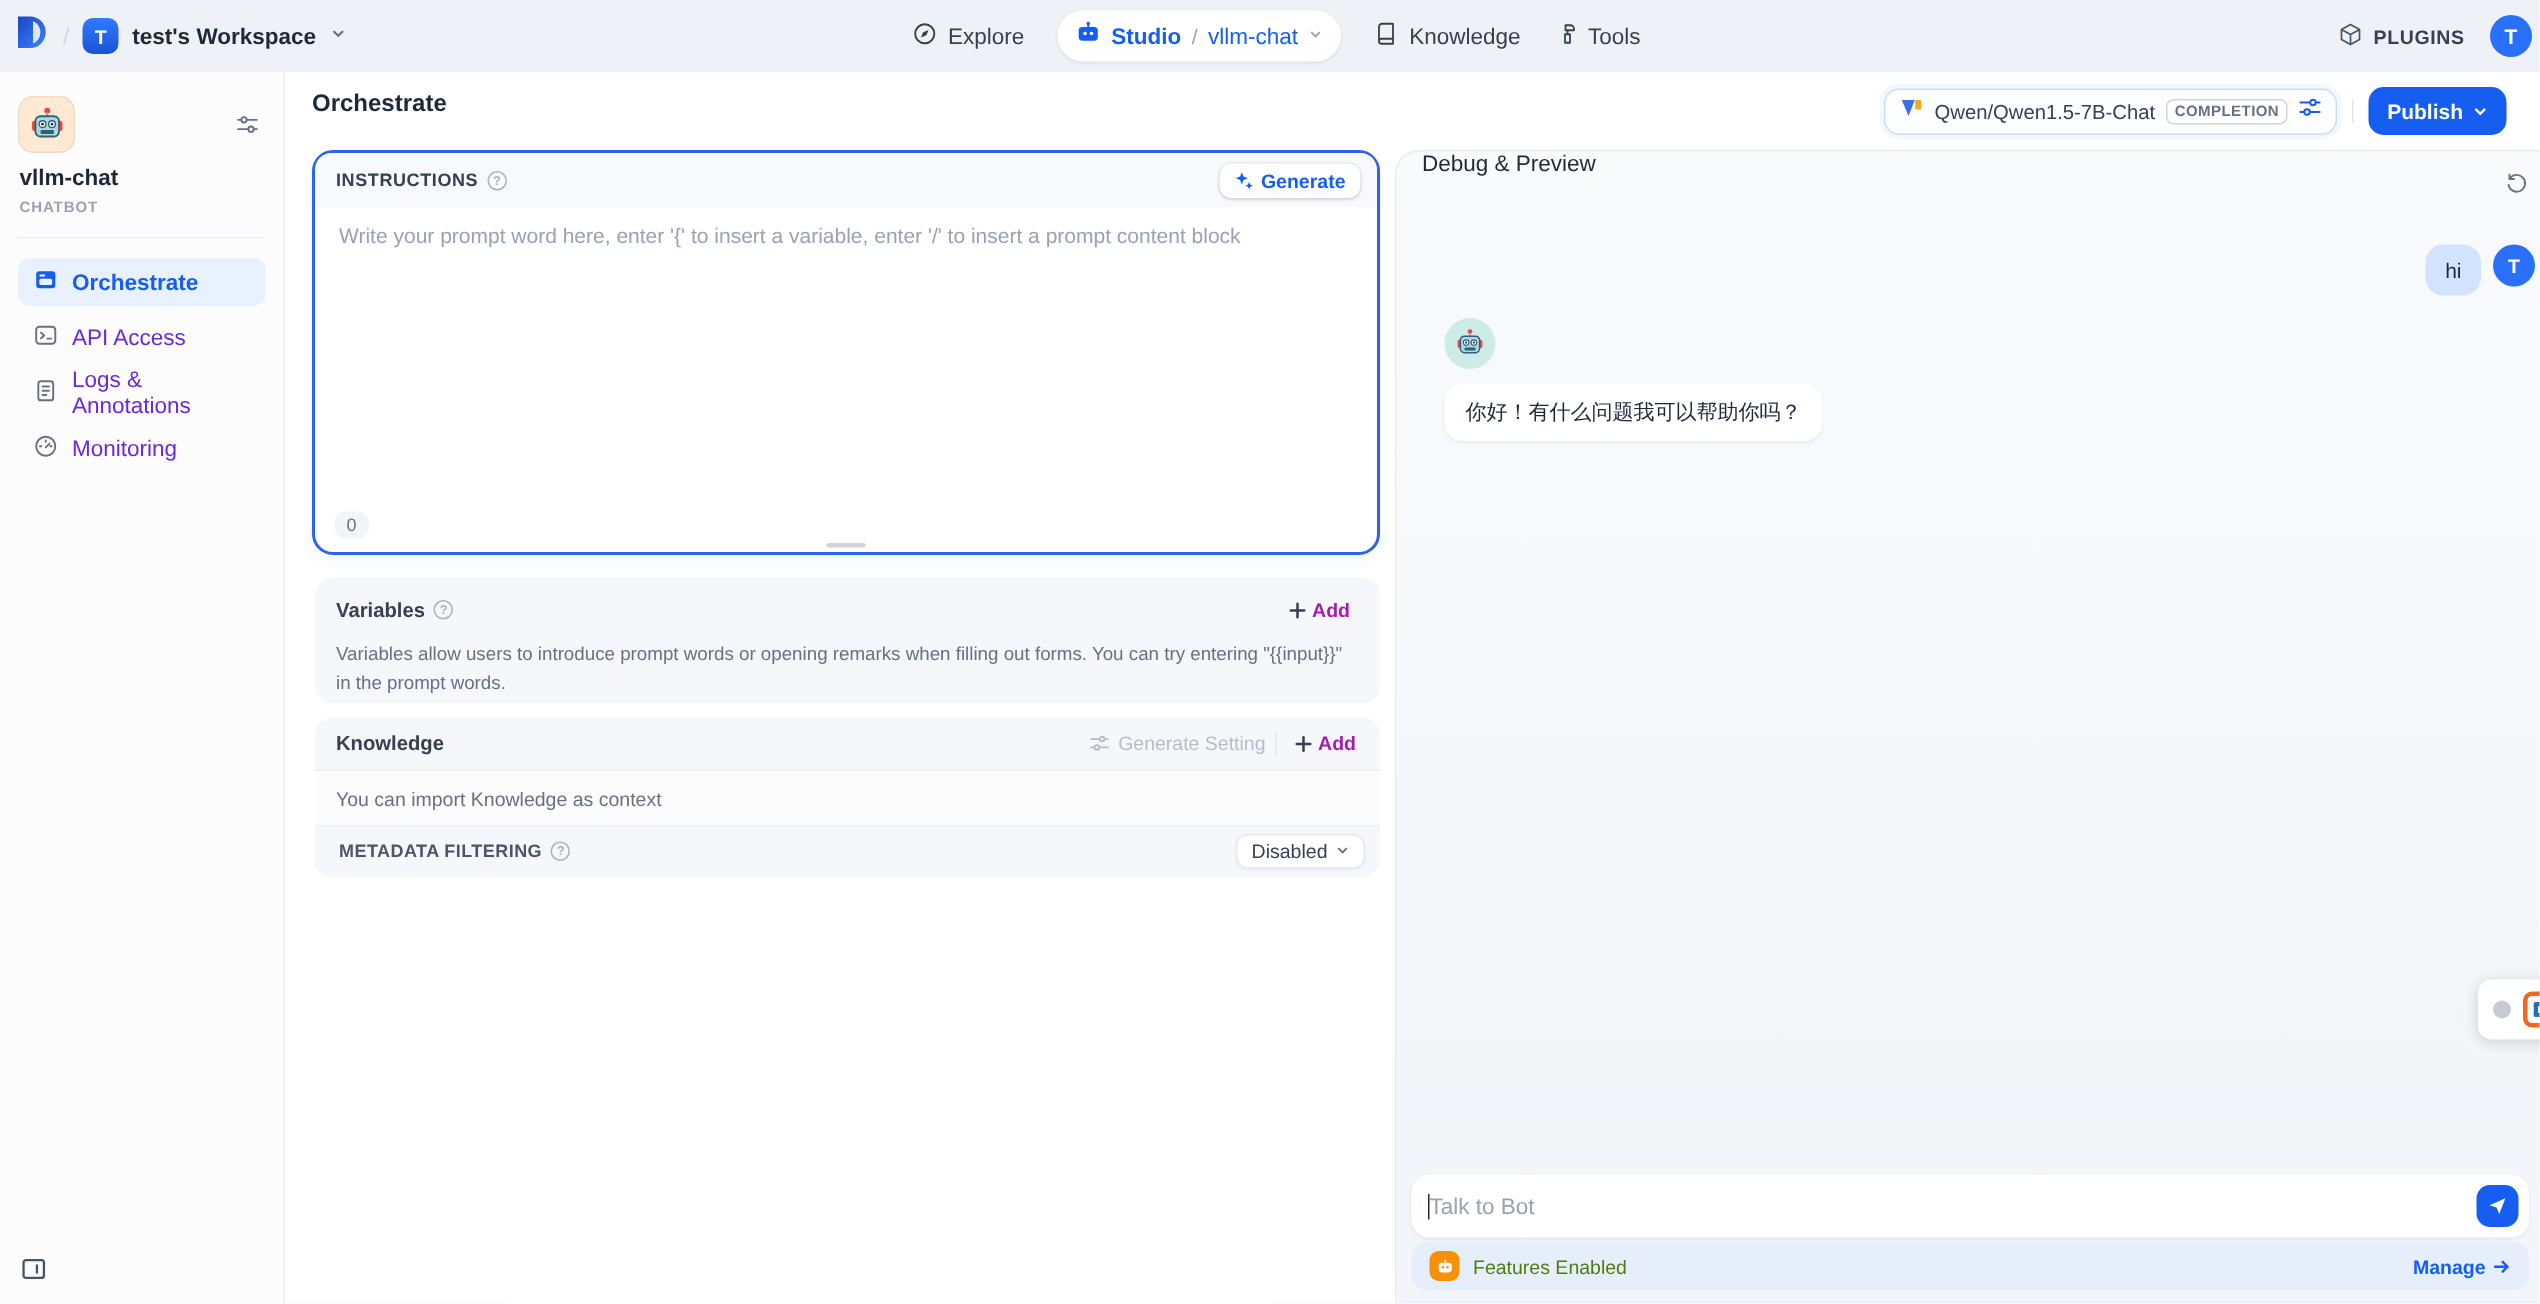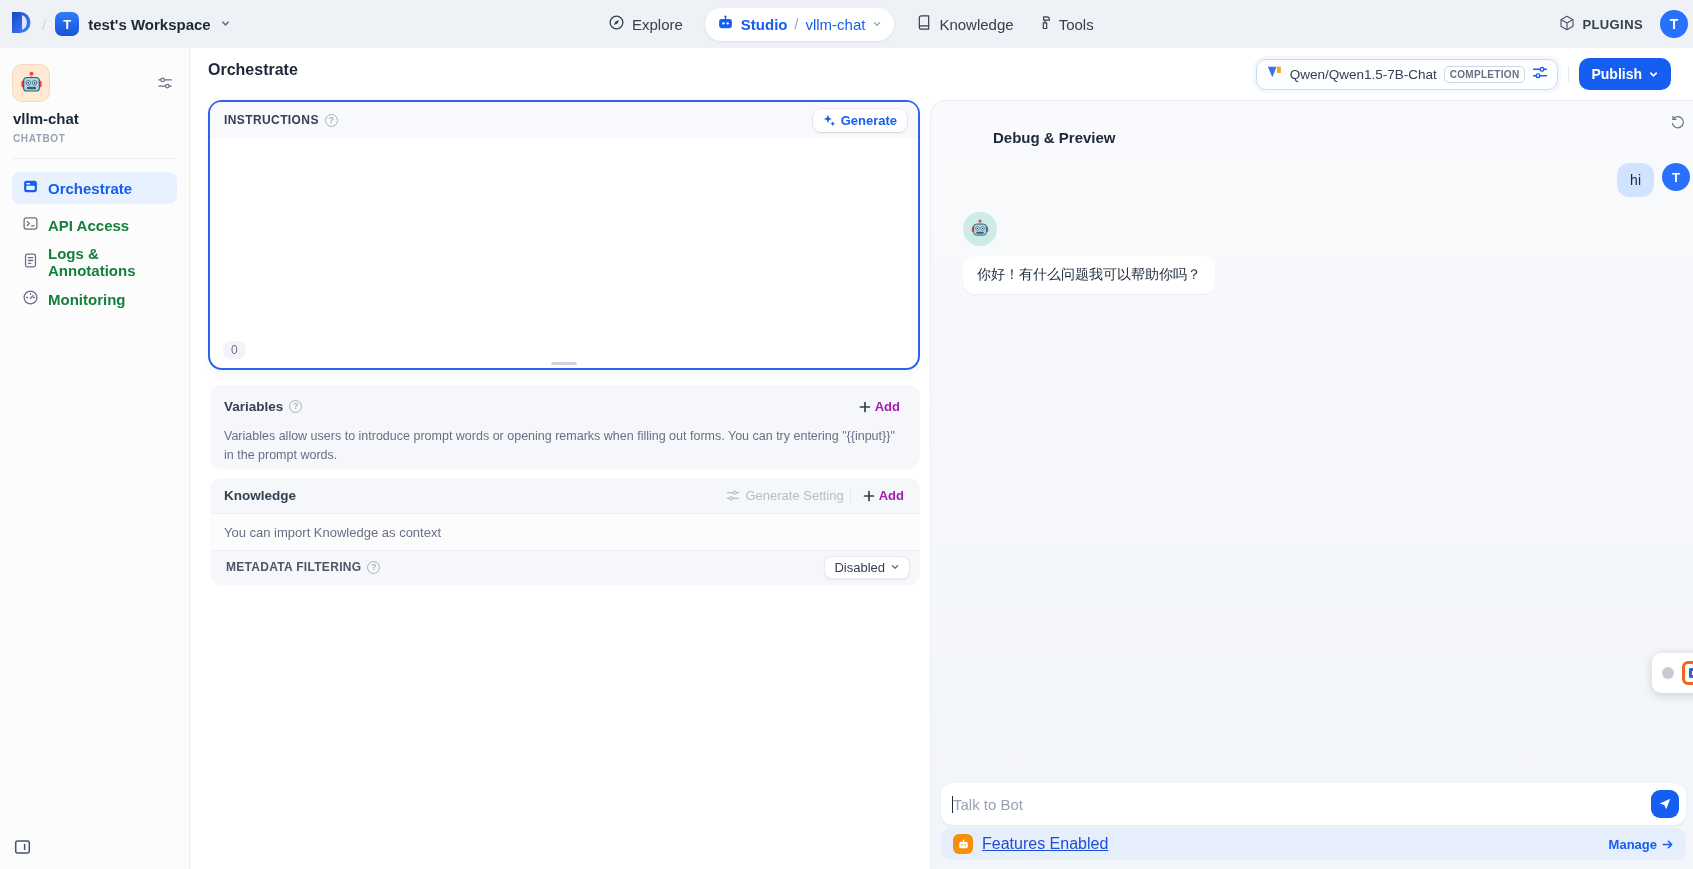--- a/index.html
+++ b/index.html
@@ -26,21 +26,21 @@
   .app-frame { position:absolute; top:48px; left:0; right:0; bottom:0; background:#fff; }
 
   
   .sidebar { position:absolute; left:0; top:0; bottom:0; width:190px; background:#fcfcfd; border-right:1px solid #eaecf2; }
   .app-icon { position:absolute; left:12px; top:16px; width:38px; height:38px; border-radius:10px; background:#ffe9d2; border:0.5px solid rgba(0,0,0,.06); display:flex; align-items:center; justify-content:center; }
   .config-btn { position:absolute; right:16px; top:28px; cursor:pointer; }
   .app-name { position:absolute; left:13px; top:62px; font-size:15px; font-weight:700; color:#1d2939; }
   .app-type { position:absolute; left:13px; top:85px; font-size:10px; font-weight:600; letter-spacing:.6px; color:#98a2b3; }
   .side-divider { position:absolute; left:12px; right:12px; top:110px; height:1px; background:#ebedf2; }
   .menu { position:absolute; top:124px; left:12px; right:12px; display:flex; flex-direction:column; gap:5px; }
-  .menu-item { height:32px; border-radius:8px; display:flex; align-items:center; gap:9px; padding:0 10px; font-size:15px; font-weight:700; color:#15803d; cursor:pointer; }
+  .menu-item { height:32px; border-radius:8px; display:flex; align-items:center; gap:9px; padding:0 10px; font-size:15px; font-weight:400; color:#6d28d9; cursor:pointer; }
   .menu-item.active { background:#e8f1ff; color:#155eef; font-weight:600; }
   .collapse-btn { position:absolute; left:14px; bottom:10px; cursor:pointer; }
 
   
   .main-title { position:absolute; left:208px; top:13px; font-size:16px; font-weight:700; color:#1d2939; }
   .top-actions { position:absolute; top:10px; right:22px; display:flex; align-items:center; gap:10px; }
   .model-pill { height:31px; border:1px solid #cddaf8; background:#fdfeff; border-radius:10px; padding:0 9px; display:flex; align-items:center; gap:7px; cursor:pointer; box-shadow:0 0 0 3px rgba(21,94,239,.05); }
   .model-name { font-size:13.5px; font-weight:500; color:#354052; }
   .model-badge { font-size:10px; font-weight:600; letter-spacing:.3px; color:#667085; border:1px solid #d0d5dd; border-radius:5px; padding:2px 5px; background:#fff; }
   .vdiv { width:1px; height:16px; background:#e4e7ec; }
@@ -69,36 +69,36 @@
   .retrieval { display:flex; align-items:center; gap:5px; font-size:13px; font-weight:500; color:#b6bdc9; cursor:default; }
   .k-body { height:38px; background:#fcfcfd; border-top:1px solid #eef0f4; border-bottom:1px solid #eef0f4; display:flex; align-items:center; padding:0 14px; font-size:13px; color:#667085; }
   .k-meta { height:32px; display:flex; align-items:center; gap:6px; padding:0 10px 0 16px; }
   .k-meta-title { font-size:12px; font-weight:700; letter-spacing:.3px; color:#4d5668; }
   .disabled-btn { background:#fff; border:1px solid #e7eaf0; border-radius:8px; padding:3px 9px; font-size:13px; font-weight:500; color:#354052; display:flex; align-items:center; gap:5px; box-shadow:0 1px 2px rgba(16,24,40,.06); cursor:pointer;text-align:right; }
 
   .qicon { width:13px; height:13px; border:1.2px solid #a9b1bd; border-radius:50%; color:#a9b1bd; font-size:8.5px; font-weight:700; display:inline-flex; align-items:center; justify-content:center; line-height:1; }
 
   
   .debug-panel { position:absolute; left:930px; right:0; top:52px; bottom:0; background:linear-gradient(180deg,#f9fafc,#f2f5f9); border-top-left-radius:16px; border-top:1px solid #e9ecf2; border-left:1px solid #e9ecf2; }
-  .dp-title { position:absolute; left:17px; top:28px; font-size:15px; font-weight:700; color:#1d2939;margin-left:45px; }
+  .dp-title { position:absolute; left:17px; top:0; font-size:15px; font-weight:400; color:#1d2939; }
   .refresh-btn { position:absolute; right:7px; top:13px; cursor:pointer; }
   .msg-row-user { position:absolute; top:62px; right:3px; display:flex; align-items:flex-start; gap:8px; }
   .bubble-user { background:#d1e3ff; border-radius:12px; padding:9px 13px; font-size:14px; color:#1d2939; }
   .chat-avatar-user { width:28px; height:28px; border-radius:50%; background:#2970ff; color:#fff; font-size:13px; font-weight:700; display:flex; align-items:center; justify-content:center; }
   .msg-row-bot { position:absolute; top:111px; left:32px; display:flex; align-items:flex-start; gap:10px;flex-direction:column; }
   .chat-avatar-bot { width:34px; height:34px; border-radius:50%; background:#cdebe7; display:flex; align-items:center; justify-content:center; }
   .bubble-bot { background:#fff; border-radius:12px; padding:10px 14px; font-size:14px; color:#1d2939; box-shadow:0 1px 2px rgba(16,24,40,.05); }
   .chat-input-wrap { position:absolute; left:10px; right:7px; bottom:44px; height:42px; background:#fff; border-radius:12px; box-shadow:0 1px 3px rgba(16,24,40,.07); display:flex; align-items:center; padding:0 7px 0 11px; }
   .caret { width:1px; height:17px; background:#1d2939; }
   .chat-input { flex:1; border:0; outline:0; font-family:"Liberation Sans", sans-serif; font-size:15px; color:#1d2939; background:transparent; }
   .chat-input::placeholder { color:#98a2b3; }
   .send-btn { width:28px; height:28px; border-radius:9px; background:#155eef; display:flex; align-items:center; justify-content:center; cursor:pointer; }
   .features-bar { position:absolute; left:10px; right:7px; bottom:9px; height:32px; background:#e6eefc; border-radius:10px; display:flex; align-items:center; gap:9px; padding:0 12px; }
   .f-icon { width:20px; height:20px; border-radius:6px; background:#f79009; display:flex; align-items:center; justify-content:center; }
-  .f-label { font-size:16px; font-weight:500; color:#1d4ed8;text-decoration:underline; }
+  .f-label { font-size:13px; font-weight:500; color:#4d7c0f; }
   .manage-link { display:flex; align-items:center; gap:4px; font-size:13px; font-weight:600; color:#155eef; cursor:pointer; }
 
   
   .float-widget { position:absolute; left:1652px; top:653px; width:64px; height:40px; background:#fff; border-radius:9px; box-shadow:0 2px 10px rgba(16,24,40,.18); display:flex; align-items:center; gap:8px; padding-left:10px; }
   .fw-dot { width:12px; height:12px; border-radius:50%; background:#c6cbd4; }
   .fw-ext { width:24px; height:24px; border:3px solid #f4661f; border-radius:6px; background:#fff; display:flex; align-items:center; justify-content:center; }
   .fw-ext-inner { width:10px; height:10px; border:3px solid #2470b7; border-radius:2px; border-right-color:transparent; }
 </style>
 </head>
 <body>
@@ -299,20 +299,21 @@
       <span class="qicon">?</span>
       <span class="spacer"></span>
       <div class="generate-btn">
         <svg width="13" height="13" viewBox="0 0 16 16" fill="#155eef">
             <path d="M6 1l1.4 3.6L11 6 7.4 7.4 6 11 4.6 7.4 1 6l3.6-1.4z"></path>
             <path d="M12 9l.9 2.1L15 12l-2.1.9L12 15l-.9-2.1L9 12l2.1-.9z"></path>
           </svg>
         <span>Generate</span>
       </div>
     </div>
+    <textarea class="ins-input" placeholder="Write your prompt word here, enter '{' to insert a variable, enter '/' to insert a prompt content block" style=""></textarea>
     <span class="ins-counter">0</span>
     <span class="drag-handle"></span>
   </div>
 
   <div class="card variables-card">
     <div class="card-header">
       <span class="card-title">Variables</span>
       <span class="qicon">?</span>
       <span class="spacer"></span>
       <div class="add-btn">

